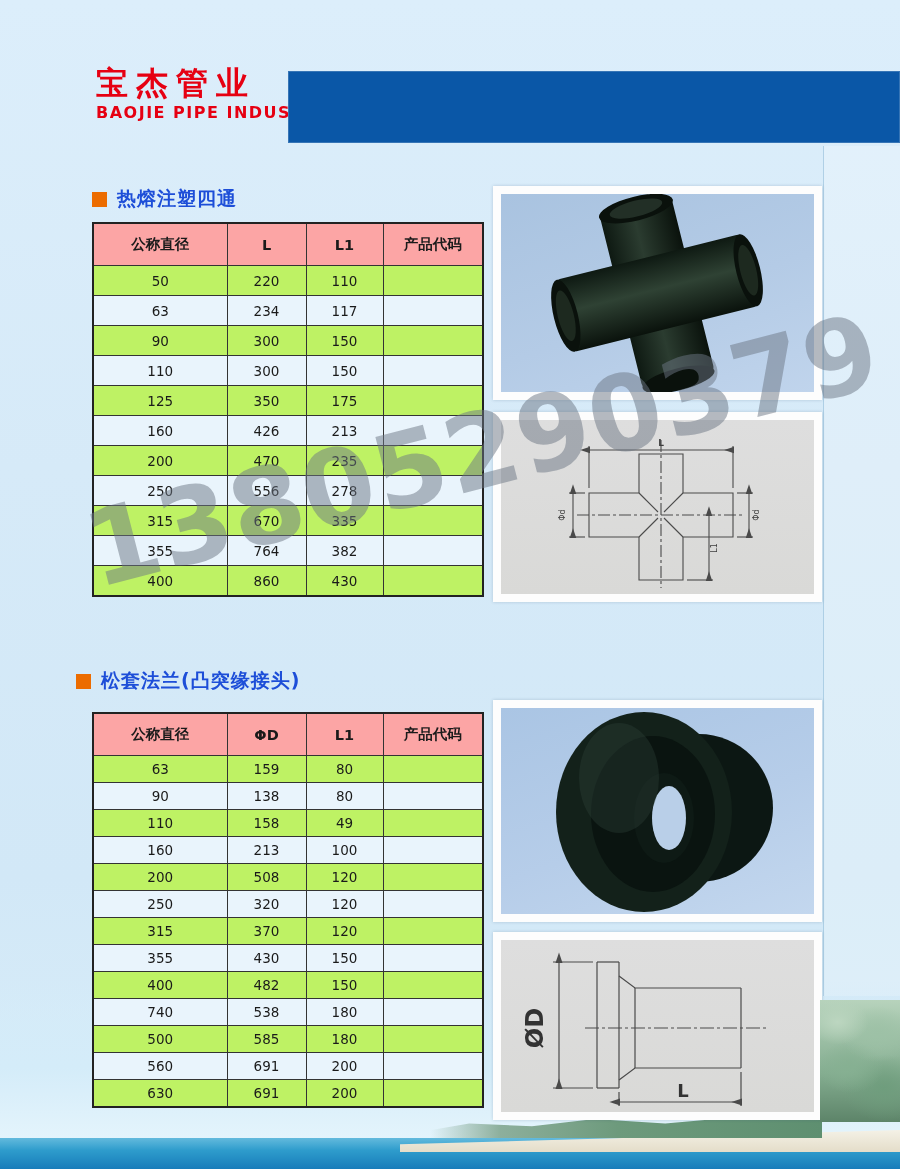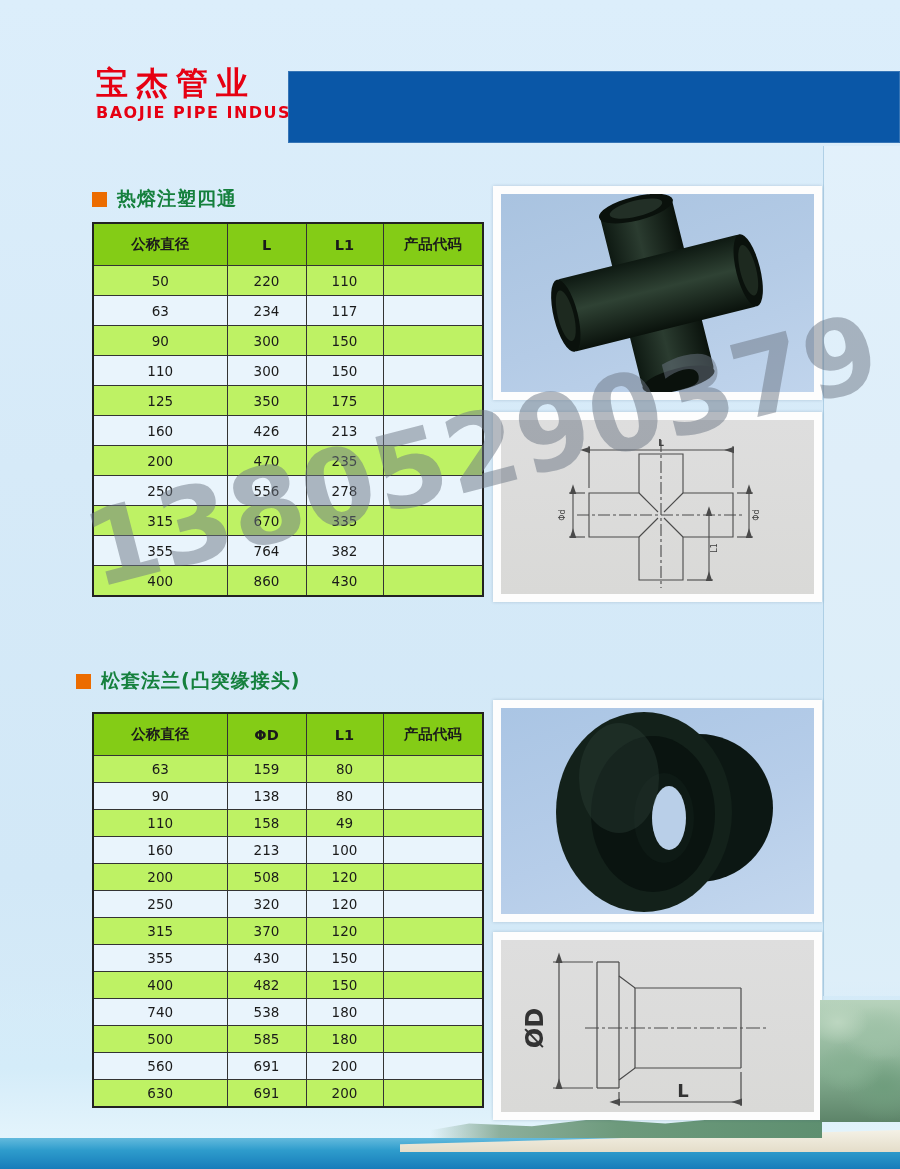--- a/index.html
+++ b/index.html
@@ -14,29 +14,29 @@
   .logo-en{color:#e60012;font-size:16px;font-weight:bold;letter-spacing:1.5px;margin-top:2px;}
   .header-bar{position:absolute;left:288px;top:71px;width:612px;height:72px;
     background:#0a57a7;box-shadow:inset 0 0 0 1px rgba(255,255,255,.18);}
   
   .right-band{position:absolute;left:823px;top:146px;width:77px;height:850px;
     background:rgba(255,255,255,.22);border-left:1px solid rgba(125,175,210,.5);}
   
   .section-title{position:absolute;display:flex;align-items:center;gap:10px;}
   .s1{left:92px;top:186px;} .s2{left:76px;top:668px;}
   .title-square{width:15px;height:15px;background:#ec6c00;flex:0 0 auto;}
-  .title-text{color:#15803d;font-size:19px;font-weight:bold;letter-spacing:1px;}
+  .title-text{color:#1d4ed8;font-size:19px;font-weight:bold;letter-spacing:1px;}
   
   table.spec{position:absolute;left:92px;width:390px;border-collapse:collapse;
     table-layout:fixed;z-index:5;}
   .t1{top:222px;} .t2{top:712px;}
   table.spec th,table.spec td{border:1.6px solid #333;text-align:center;
     color:#1a1a1a;padding:0;}
   table.spec{border:2px solid #222;}
-  table.spec th{height:41px;background:#84cc16;font-size:14.5px;font-weight:bold;}
+  table.spec th{height:41px;background:#fca5a5;font-size:14.5px;font-weight:bold;}
   .t1 td{height:29px;font-size:13.5px;}
   .t2 td{height:26px;font-size:13.5px;}
   tr.row-dark td{background:#bef264;}
   tr.row-light td{background:#e9f4fc;}
   
   .panel{position:absolute;left:493px;width:329px;background:#fdfdfd;padding:8px;
     box-sizing:border-box;box-shadow:0 0 3px rgba(60,90,120,.25);z-index:4;}
   .panel-inner{width:100%;height:100%;position:relative;overflow:hidden;}
   .p-photo1{top:186px;height:214px;} .p-draw1{top:412px;height:190px;}
   .p-photo2{top:700px;height:222px;} .p-draw2{top:932px;height:188px;}

